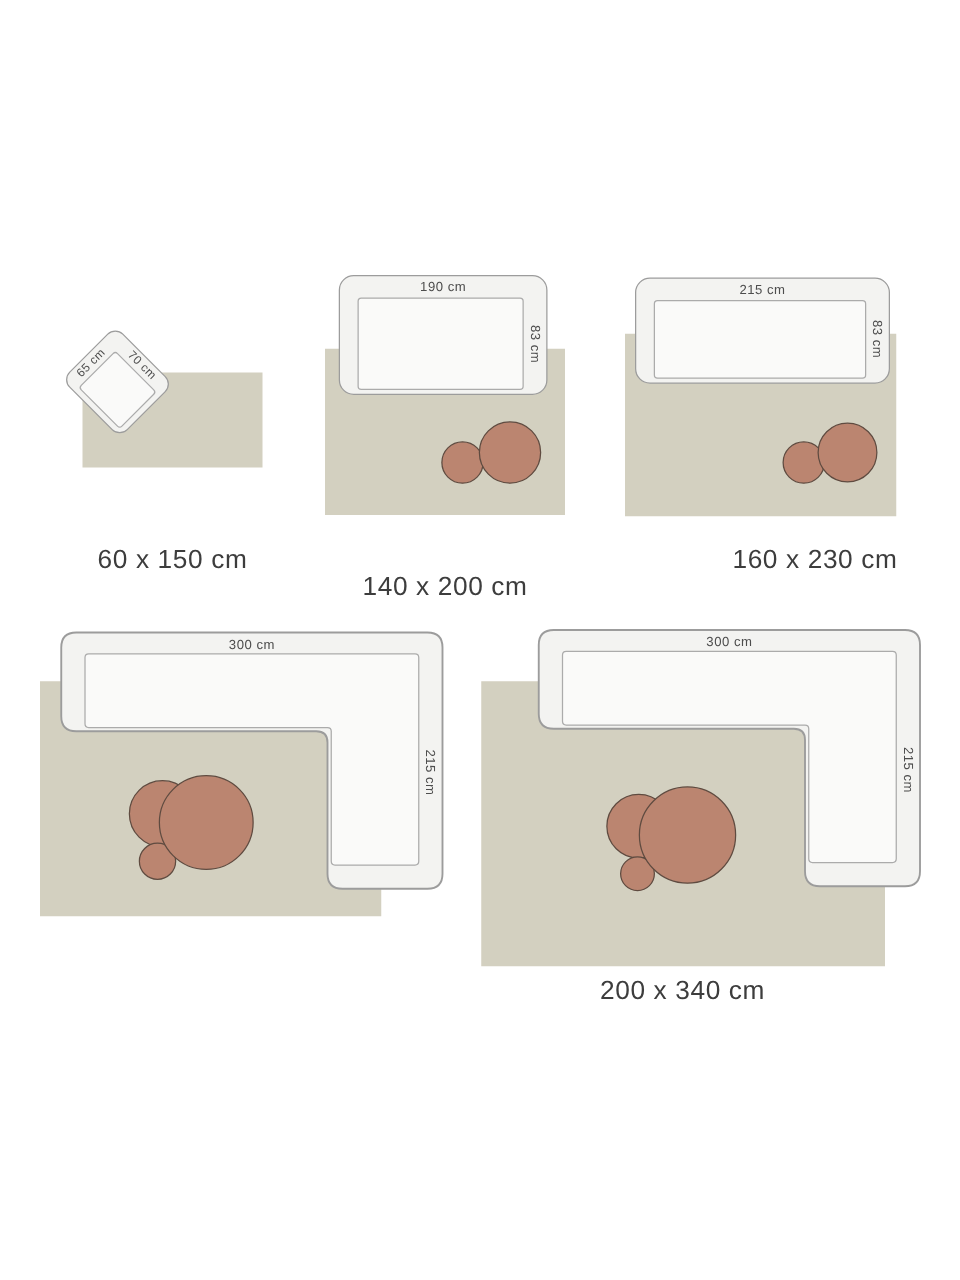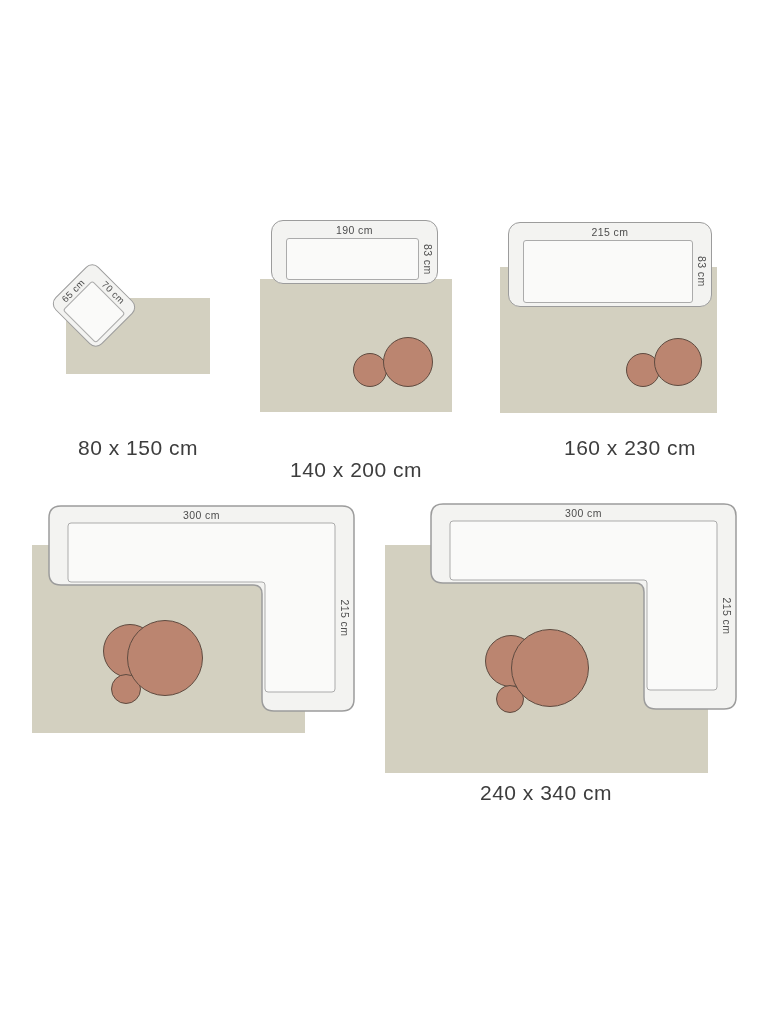--- a/index.html
+++ b/index.html
@@ -72,45 +72,45 @@
 <div class="canvas">
 
   <div class="rug" style="left:66px;top:298px;width:144px;height:76px;"></div>
   <div class="chair" style="left:61px;top:275px;">
     <span class="dim chair-dim-top">70 cm</span>
     <div class="chair-band-left">
       <span class="dim">65 cm</span>
     </div>
     <div class="seat"></div>
   </div>
-  <div class="caption" style="left:28px;top:436px;">80 x 150 cm</div>
+  <div class="caption" style="left:28px;top:436px;">60 x 150 cm</div>
 
   <div class="rug" style="left:260px;top:279px;width:192px;height:133px;"></div>
   <div class="circle" style="left:353px;top:353px;width:34px;height:34px;"></div>
   <div class="circle" style="left:383px;top:337px;width:50px;height:50px;"></div>
-  <div class="sofa" style="left:271px;top:220px;width:167px;height:64px;">
+  <div class="sofa" style="left:271px;top:220px;width:167px;height:96px;">
     <span class="dim dim-top">190 cm</span>
     <div class="band-right">
       <span class="dim">83 cm</span>
     </div>
     <div class="seat" style="left:14px;top:17px;right:18px;bottom:3px;"></div>
   </div>
   <div class="caption" style="left:246px;top:436px;margin-top:22px;">140 x 200 cm</div>
 
   <div class="rug" style="left:500px;top:267px;width:217px;height:146px;"></div>
   <div class="circle" style="left:626px;top:353px;width:34px;height:34px;"></div>
   <div class="circle" style="left:654px;top:338px;width:48px;height:48px;"></div>
   <div class="sofa" style="left:508px;top:222px;width:204px;height:85px;">
     <span class="dim dim-top">215 cm</span>
     <div class="band-right">
       <span class="dim">83 cm</span>
     </div>
     <div class="seat" style="left:14px;top:17px;right:18px;bottom:3px;"></div>
   </div>
-  <div class="caption" style="left:520px;top:436px;">160 x 230 cm</div>
+  <div class="caption" style="left:498px;top:436px;text-align:right;">160 x 230 cm</div>
 
   <div class="rug" style="left:32px;top:545px;width:273px;height:188px;"></div>
   <div class="circle" style="left:103px;top:624px;width:54px;height:54px;"></div>
   <div class="circle" style="left:111px;top:674px;width:30px;height:30px;"></div>
   <div class="circle" style="left:127px;top:620px;width:76px;height:76px;"></div>
   <svg class="lsofa" style="left:49px;top:506px;" width="305" height="205" viewBox="0 0 305 205" xmlns="http://www.w3.org/2000/svg">
     <path class="outer" d="M 12 0 L 293 0 Q 305 0 305 12 L 305 193 Q 305 205 293 205 L 225 205
              Q 213 205 213 193 L 213 88 Q 213 79 204 79 L 12 79 Q 0 79 0 67
              L 0 12 Q 0 0 12 0 Z"></path>
     <path class="inner" d="M 22 17 L 283 17 Q 286 17 286 20 L 286 183 Q 286 186 283 186 L 219 186
@@ -127,15 +127,15 @@
   <svg class="lsofa" style="left:431px;top:504px;" width="305" height="205" viewBox="0 0 305 205" xmlns="http://www.w3.org/2000/svg">
     <path class="outer" d="M 12 0 L 293 0 Q 305 0 305 12 L 305 193 Q 305 205 293 205 L 225 205
              Q 213 205 213 193 L 213 88 Q 213 79 204 79 L 12 79 Q 0 79 0 67
              L 0 12 Q 0 0 12 0 Z"></path>
     <path class="inner" d="M 22 17 L 283 17 Q 286 17 286 20 L 286 183 Q 286 186 283 186 L 219 186
              Q 216 186 216 183 L 216 79 Q 216 76 213 76 L 22 76 Q 19 76 19 73
              L 19 20 Q 19 17 22 17 Z"></path>
     <text class="svgdim" x="152.5" y="13" text-anchor="middle">300 cm</text>
     <text class="svgdim" transform="translate(292 112) rotate(90)" text-anchor="middle">215 cm</text>
   </svg>
-  <div class="caption" style="left:436px;top:781px;">240 x 340 cm</div>
+  <div class="caption" style="left:436px;top:781px;">200 x 340 cm</div>
 
 </div>
 
 </body></html>

